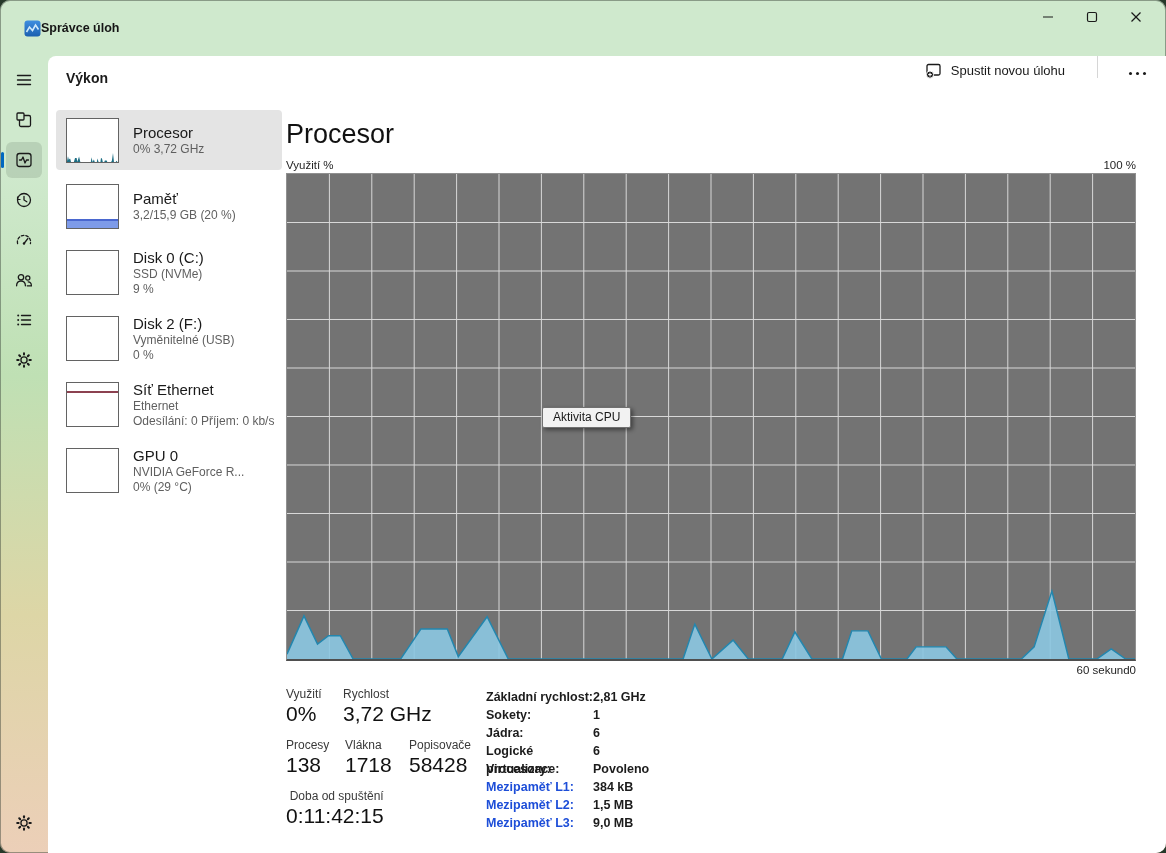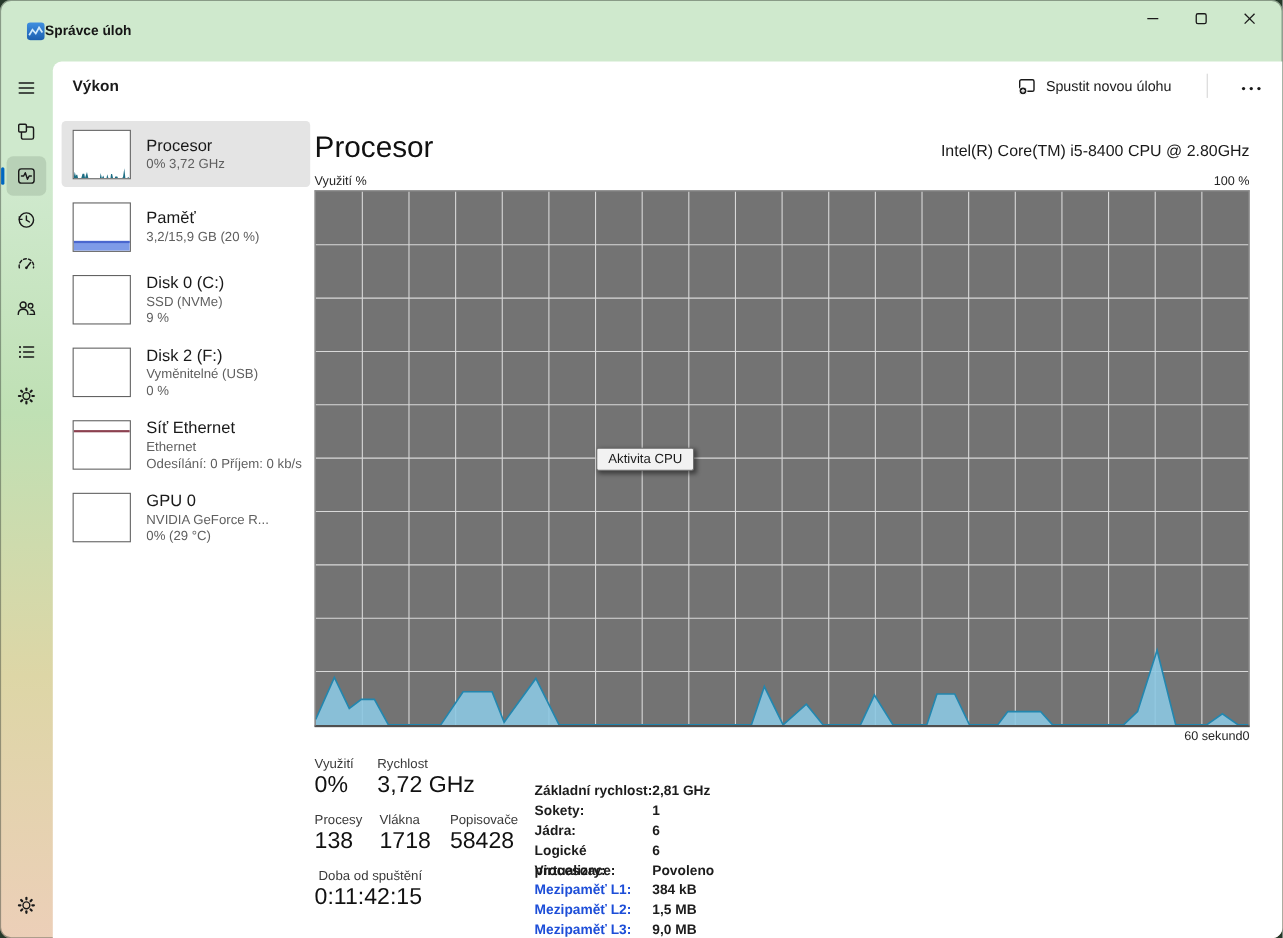--- a/index.html
+++ b/index.html
@@ -26,21 +26,21 @@
   .rail { position:absolute; left:0; top:56px; width:48px; bottom:0; display:flex; flex-direction:column; align-items:center; padding-top:6px; }
   .railbtn { position:relative; width:36px; height:36px; margin-bottom:4px; border-radius:6px; display:flex; align-items:center; justify-content:center; }
   .railbtn.selected { background:rgba(70,90,70,.16); }
   .railbtn .pill { position:absolute; left:-5px; top:10px; width:3px; height:16px; border-radius:2px; background:#0067c0; }
   .rail-bottom { margin-top:auto; margin-bottom:12px; }
   .rail svg, .titlebar svg { display:block; }
   
   .content { position:absolute; left:48px; top:56px; right:0; bottom:0; background:#ffffff; border-top-left-radius:8px; }
   .toolbar { position:relative; height:44px; }
   .page-title { position:absolute; left:18px; top:0; line-height:44px; font-size:14px; font-weight:700; }
-  .toolbar-right { position:absolute; right:12px; top:0; height:44px; display:flex; align-items:center;gap:12px; }
+  .toolbar-right { position:absolute; right:12px; top:0; height:44px; display:flex; align-items:flex-start;gap:12px; }
   .runtask { display:flex; align-items:center; gap:9px; padding:6px 10px; border-radius:4px; font-size:13px; color:#191919; cursor:default; }
   .tdivider { width:1px; height:22px; background:#d6d6d6; margin:0 10px; }
   .moreopts { width:34px; height:28px; border-radius:4px; display:flex; align-items:center; justify-content:center; }
   .dots i { display:inline-block; width:3px; height:3px; border-radius:50%; background:#1a1a1a; margin:0 2px; }
   
   .perf-list { position:absolute; left:8px; top:54px; width:226px; }
   .perf-item { display:flex; align-items:center; height:60px; margin-bottom:6px; border-radius:4px; padding-left:10px; }
   .perf-item.selected { background:#e4e4e4; }
   .thumb { position:relative; width:53px; height:45px; flex-shrink:0; background:#fff; border:1px solid #636363; margin-right:14px; overflow:hidden; }
   .thumb svg { position:absolute; left:0; bottom:0; width:100%; height:100%; }
@@ -61,21 +61,21 @@
   .chart-box svg { position:absolute; inset:0; width:100%; height:100%; }
   .tooltip { position:absolute; left:255px; top:233px; padding:2px 10px 3px 10px; background:#f2f2f2; border:1px solid #707070; border-radius:2px; font-size:12px; color:#1a1a1a; box-shadow:2px 2px 4px rgba(0,0,0,.45); white-space:nowrap; }
   
   .stats { position:absolute; left:0; top:577px; width:420px; height:160px; }
   .sblock { position:absolute; }
   .s-label { font-size:12px; color:#3a3a3a; }
   .s-value { font-size:21px; color:#111; margin-top:1px; white-space:nowrap; }
   .pos-util { left:0; top:0; } .pos-speed { left:57px; top:0; }
   .pos-proc { left:0; top:51px; } .pos-thr { left:59px; top:51px; } .pos-hand { left:123px; top:51px; }
   .pos-up { left:0; top:102px;text-align:right; }
-  .specs { position:absolute; left:200px; top:578px; width:330px;margin-top:22px; }
+  .specs { position:absolute; left:200px; top:578px; width:330px; }
   .spec-row { display:flex; height:18px; line-height:18px; font-size:12.5px; font-weight:700; color:#1c1c1c; }
   .spec-label { width:107px; flex-shrink:0; }
   .spec-row.accent .spec-label { color:#1d4ed8; }
 </style>
 </head>
 <body>
 
 <div class="window">
 
   <div class="titlebar">
@@ -282,21 +282,20 @@
           <div class="pi-sub">NVIDIA GeForce R...</div>
           <div class="pi-sub">0% (29 °C)</div>
         </div>
       </div>
 
     </div>
 
     <div class="main">
       <div class="main-header">
         <div class="main-title">Procesor</div>
-        <div class="cpu-name">Intel(R) Core(TM) i5-8400 CPU @ 2.80GHz</div>
       </div>
       <div class="chart-toplabels">
         <span>Využití %</span>
         <span>100 %</span>
       </div>
       <div class="chart-box">
         <svg viewBox="0 0 850 488" preserveAspectRatio="none">
             <line x1="42.5" y1="0" x2="42.5" y2="488" stroke="#d9d9d9" stroke-width="1"></line>
             <line x1="85.0" y1="0" x2="85.0" y2="488" stroke="#d9d9d9" stroke-width="1"></line>
             <line x1="127.5" y1="0" x2="127.5" y2="488" stroke="#d9d9d9" stroke-width="1"></line>

